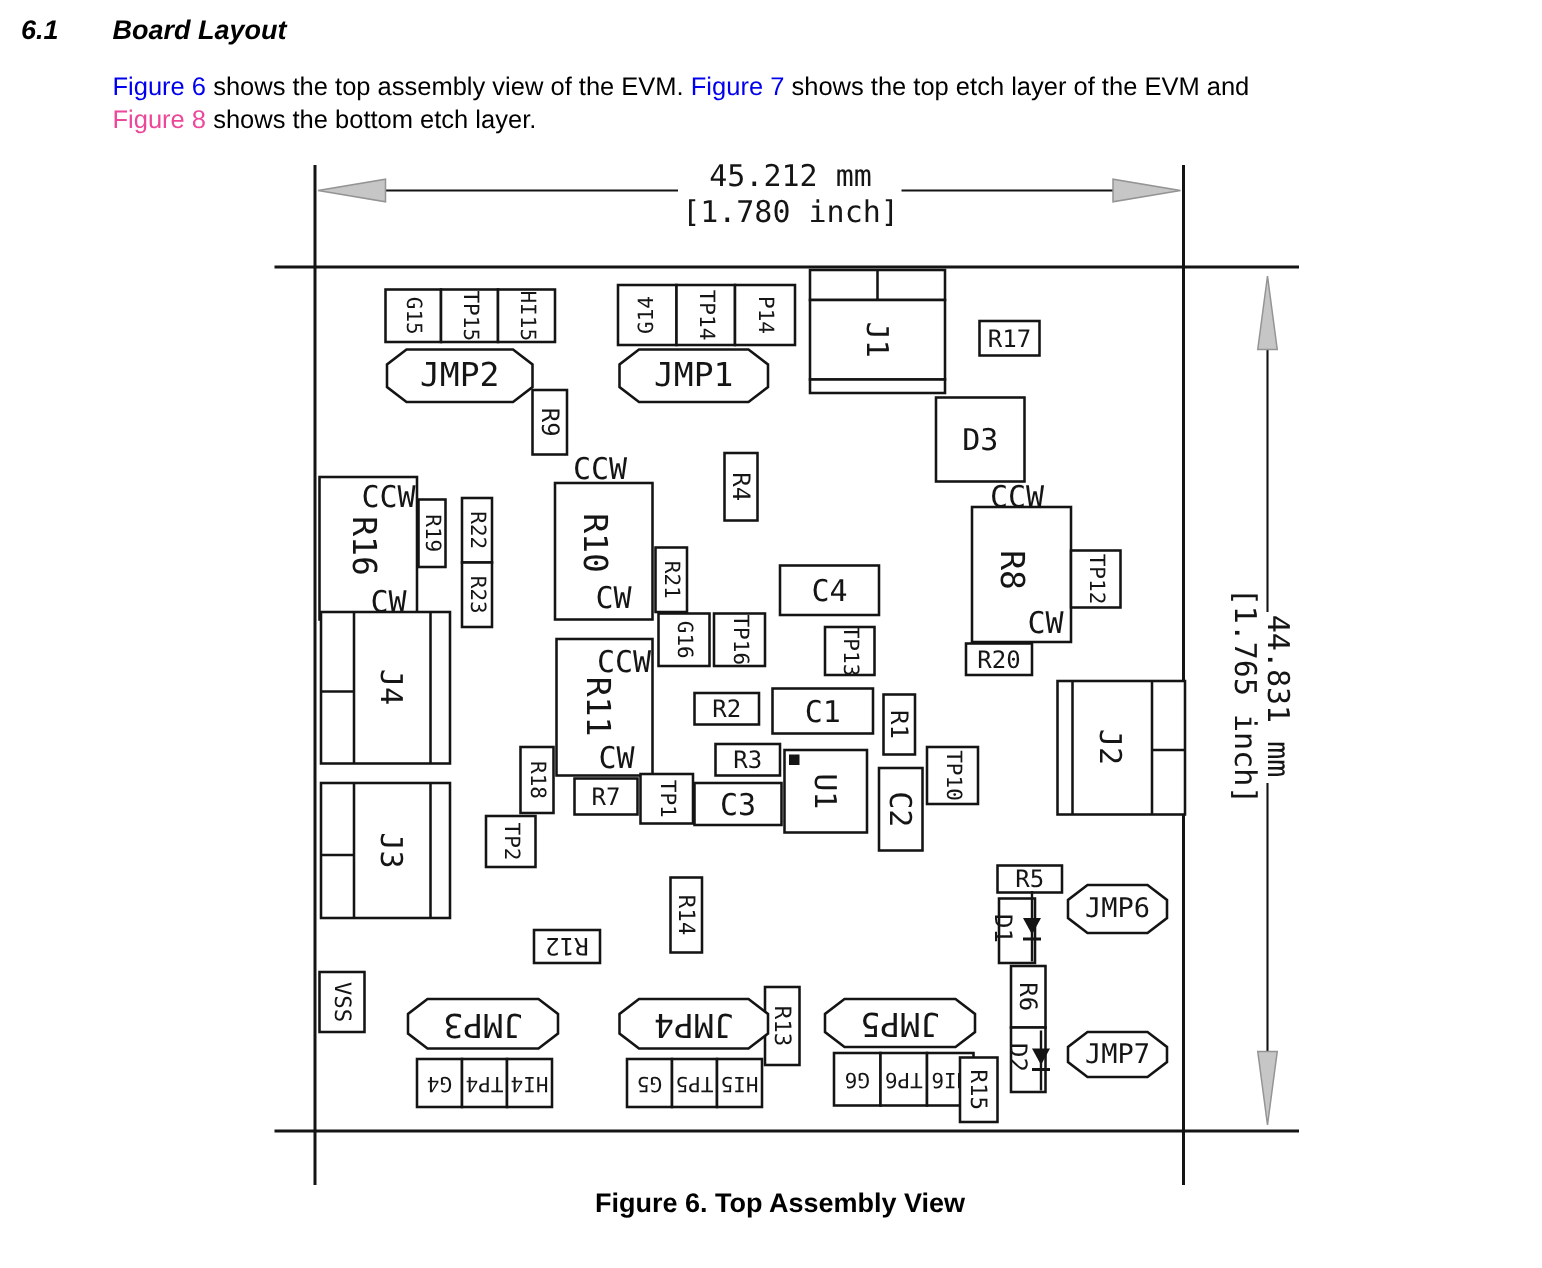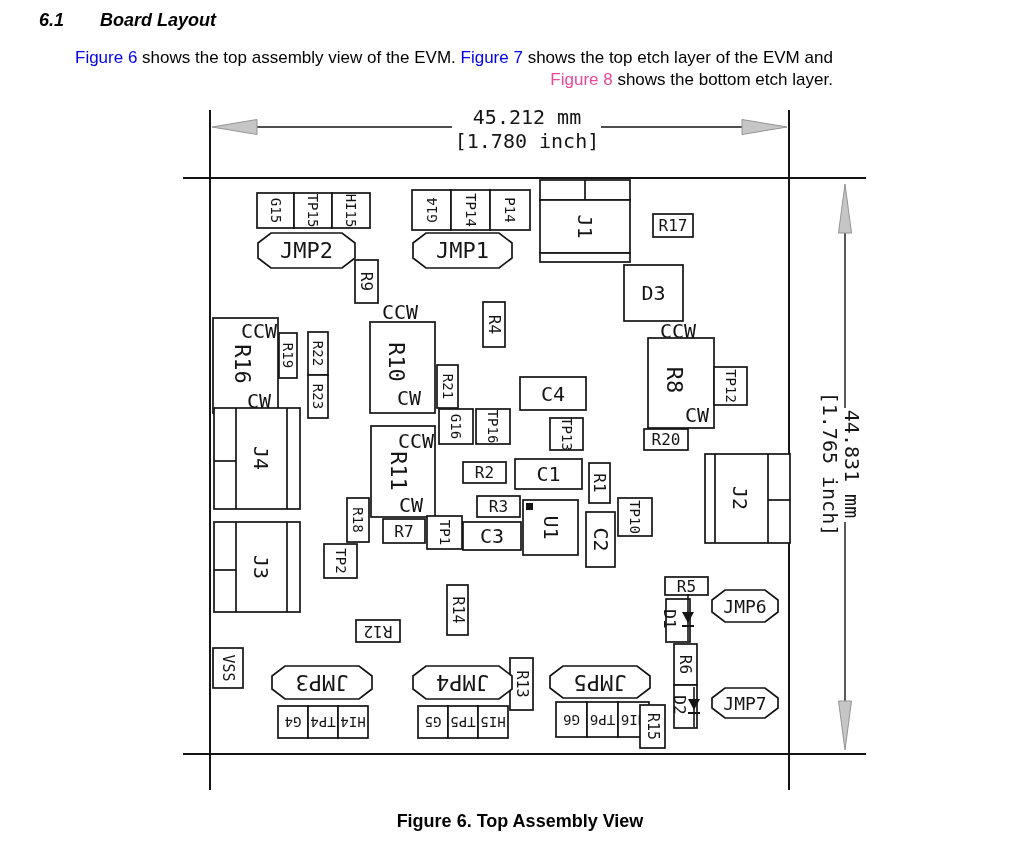--- a/index.html
+++ b/index.html
@@ -1,21 +1,21 @@
 <!DOCTYPE html>
 <html><head>
 <meta charset="utf-8">
 <style>
   html,body{margin:0;padding:0;background:#fff;}
   body{width:1028px;height:845px;position:relative;font-family:"Liberation Sans",sans-serif;color:#000;overflow:hidden;}
-  .heading{position:absolute;left:14px;top:10px;font-size:18px;font-weight:bold;font-style:italic;margin-left:25px;}
+  .heading{position:absolute;left:14px;top:10px;font-size:18px;font-weight:bold;font-style:italic;}
   .heading .hnum{display:inline-block;width:61px;}
-  .para{position:absolute;left:75px;top:47px;font-size:17px;line-height:22px;text-align:right;}
+  .para{position:absolute;left:75px;top:47px;font-size:17px;line-height:22px;}
   .link{cursor:pointer;}
-  .caption{position:absolute;left:210px;top:792px;width:620px;text-align:center;font-weight:bold;font-size:18px;margin-top:19px;}
+  .caption{position:absolute;left:210px;top:792px;width:620px;text-align:center;font-weight:bold;font-size:18px;}
   #board-svg{position:absolute;left:0;top:0;}
   #board-svg text.cad{font-family:"DejaVu Sans Mono",monospace;fill:#151515;}
 </style>
 </head>
 <body>
 
 <div class="heading">
   <span class="hnum">6.1</span><span>Board Layout</span>
 </div>
 

